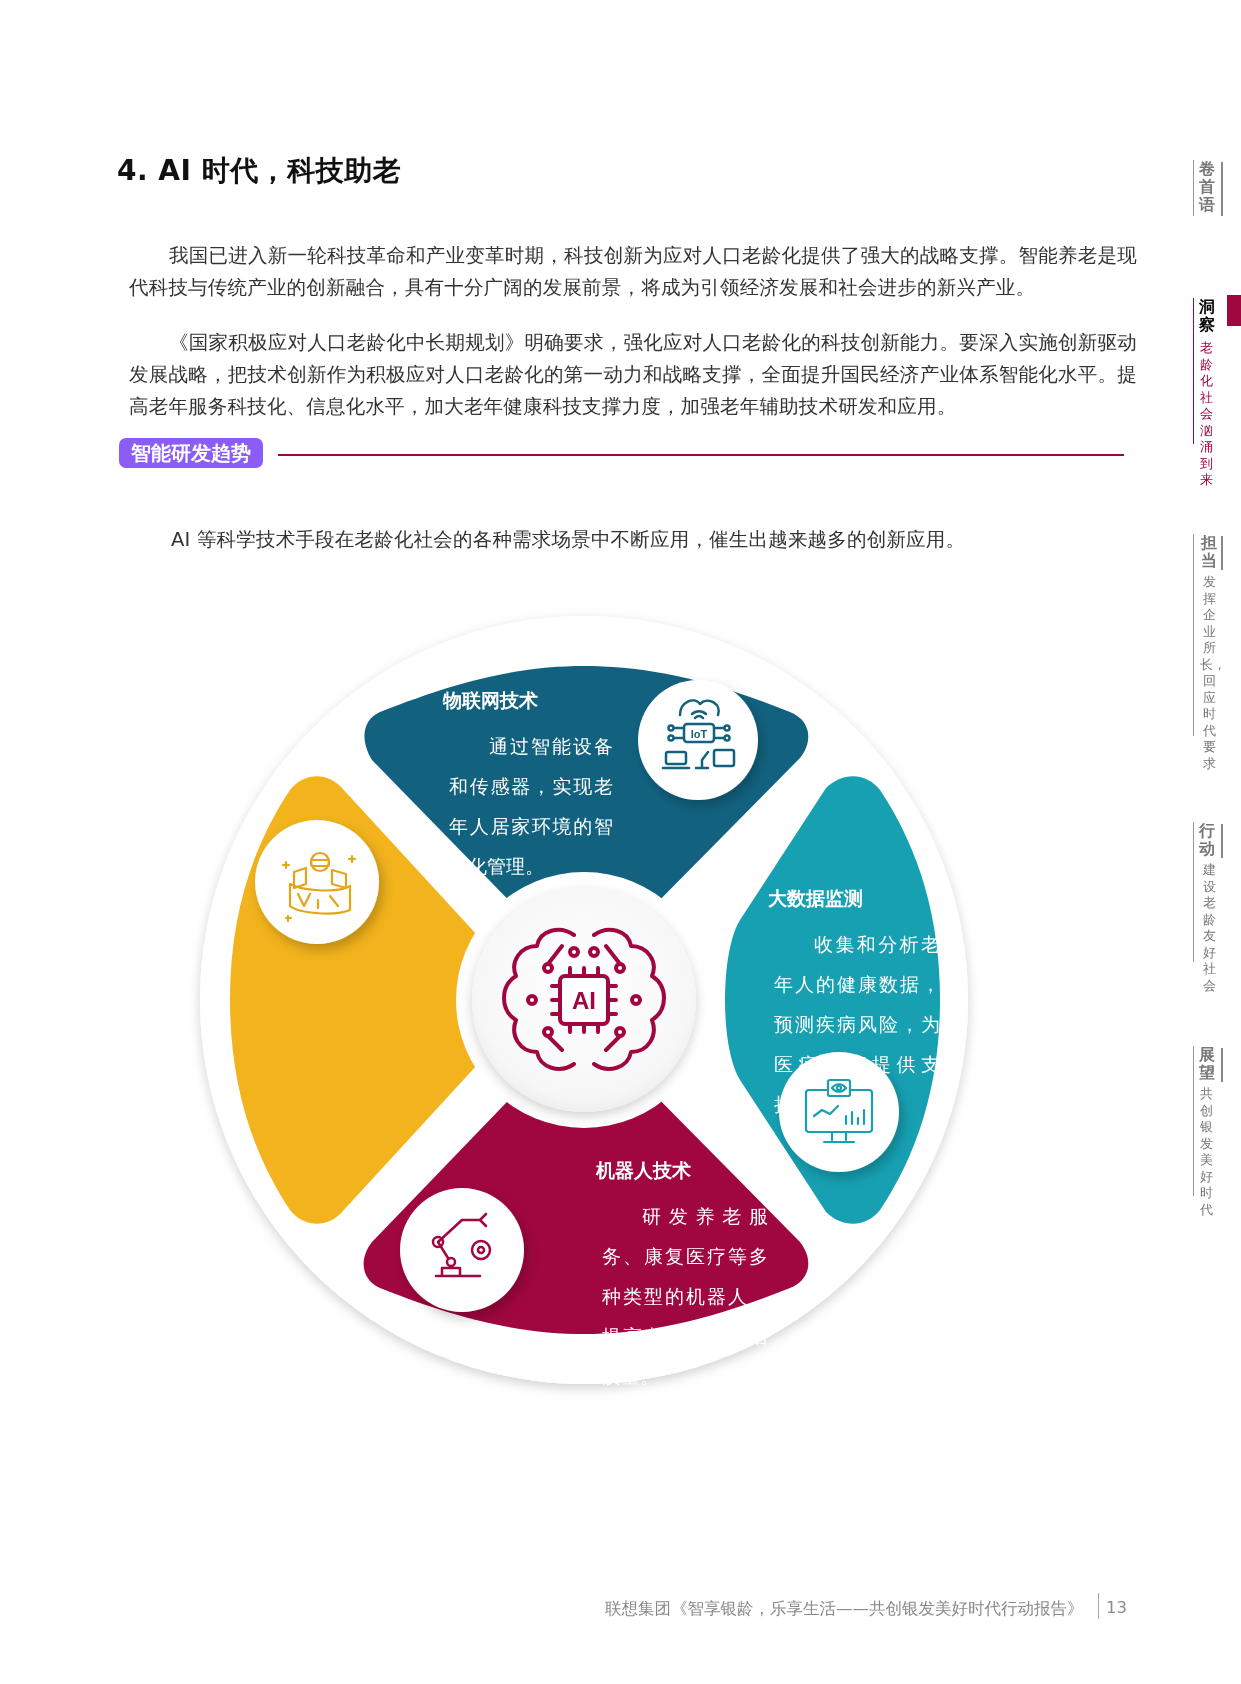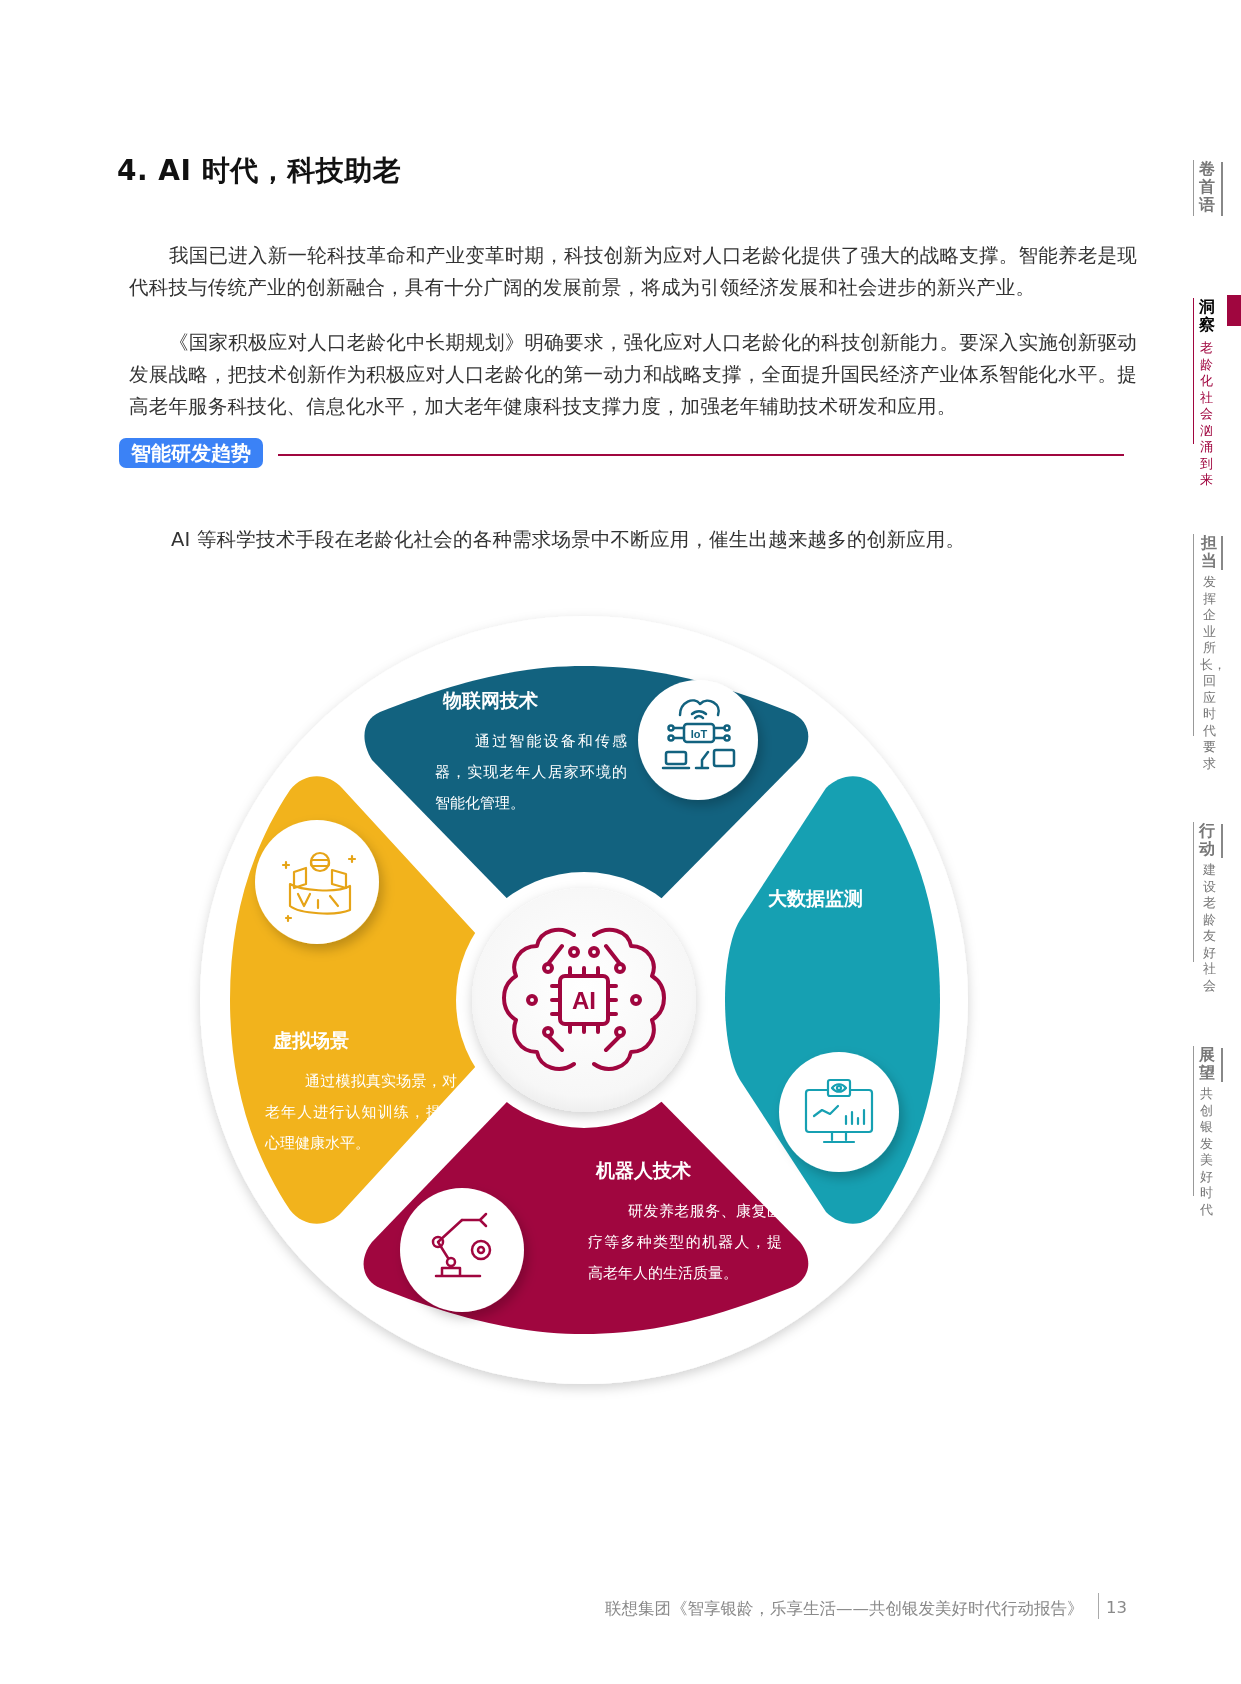--- a/index.html
+++ b/index.html
@@ -2,38 +2,38 @@
 <html><head>
 <meta charset="utf-8">
 <style>
   html,body{margin:0;padding:0;background:#ffffff;}
   body{width:1241px;height:1684px;position:relative;overflow:hidden;font-family:"DejaVu Sans","Liberation Sans",sans-serif;color:#2b2b2b;}
   .title{position:absolute;left:117px;top:152px;font-size:28px;font-weight:bold;color:#111;letter-spacing:0.5px;margin:0;}
   .para{position:absolute;left:117px;width:1008px;font-size:19.5px;line-height:32px;color:#333;margin:12px;text-indent:40px;text-align:justify;letter-spacing:0.2px;}
   .p1{top:228px;}
   .p2{top:315px;}
   .p3{top:512px;text-indent:42px;}
-  .section-tag{position:absolute;left:119px;top:438px;height:30px;padding:0 12px;background:#3b82f6;color:#fff;font-size:20px;font-weight:bold;line-height:30px;border-radius:7px;}
+  .section-tag{position:absolute;left:119px;top:438px;height:30px;padding:0 12px;background:#8b5cf6;color:#fff;font-size:20px;font-weight:bold;line-height:30px;border-radius:7px;}
   .section-rule{position:absolute;left:278px;top:454px;width:846px;height:2px;background:#a0063f;}
   
   .side{position:absolute;left:1193px;width:32px;}
   .side .bar{position:absolute;left:0;top:0;width:1px;background:#999;}
   .side .head{position:absolute;left:6px;top:0;width:18px;font-size:16px;font-weight:bold;line-height:18px;color:#777;}
   .side .head-bar{position:absolute;left:28px;top:2px;width:2px;background:#888;}
   .side .sub{position:absolute;left:7px;width:16px;font-size:13px;line-height:16.5px;color:#777;}
   .side.active .head{color:#000000;}
   .side.active .sub{color:#a0063f;}
   .side.active .bar{background:#a0063f;}
   .active-block{position:absolute;left:1227px;top:295px;width:14px;height:31px;background:#a0063f;}
   
   .diagram{position:absolute;left:0;top:0;width:1241px;height:1684px;pointer-events:none;}
   .diagram svg{position:absolute;left:0;top:0;}
   .seg-text{position:absolute;color:#fff;pointer-events:auto;}
   .seg-title{font-size:19px;font-weight:bold;line-height:24px;margin:0 0 14px 8px;}
-  .seg-body{font-size:15px;line-height:31px;margin:0;text-indent:40px;text-align:justify;}
+  .seg-body{font-size:19px;line-height:40px;margin:14px;text-indent:40px;text-align:justify;}
   .footer{position:absolute;left:605px;top:1598px;font-size:16.5px;color:#8a8a8a;white-space:nowrap;}
   .footer-sep{position:absolute;left:1098px;top:1593px;width:1px;height:26px;background:#aaa;}
   .page-num{position:absolute;left:1106px;top:1598px;font-size:16.5px;color:#8a8a8a;}
 </style>
 </head>
 <body>
 
 <h1 class="title">4. AI 时代，科技助老</h1>
 <p class="para p1">我国已进入新一轮科技革命和产业变革时期，科技创新为应对人口老龄化提供了强大的战略支撑。智能养老是现代科技与传统产业的创新融合，具有十分广阔的发展前景，将成为引领经济发展和社会进步的新兴产业。</p>
 <p class="para p2">《国家积极应对人口老龄化中长期规划》明确要求，强化应对人口老龄化的科技创新能力。要深入实施创新驱动发展战略，把技术创新作为积极应对人口老龄化的第一动力和战略支撑，全面提升国民经济产业体系智能化水平。提高老年服务科技化、信息化水平，加大老年健康科技支撑力度，加强老年辅助技术研发和应用。</p>
@@ -173,26 +173,23 @@
       <circle cx="481" cy="1250" r="3"></circle>
     </g>
   </svg>
 
   <div class="seg-text" style="left:435px;top:688px;width:192px;">
     <p class="seg-title">物联网技术</p>
     <p class="seg-body">通过智能设备和传感器，实现老年人居家环境的智能化管理。</p>
   </div>
   <div class="seg-text" style="left:760px;top:886px;width:194px;">
     <p class="seg-title">大数据监测</p>
+    <p class="seg-body">收集和分析老年人的健康数据，预测疾病风险，为医疗决策提供支持。</p>
   </div>
   <div class="seg-text" style="left:588px;top:1158px;width:194px;">
     <p class="seg-title">机器人技术</p>
     <p class="seg-body">研发养老服务、康复医疗等多种类型的机器人，提高老年人的生活质量。</p>
-  </div>
-  <div class="seg-text" style="left:265px;top:1028px;width:192px;">
-    <p class="seg-title">虚拟场景</p>
-    <p class="seg-body">通过模拟真实场景，对老年人进行认知训练，提高心理健康水平。</p>
   </div>
 </div>
 
 <div class="footer">联想集团《智享银龄，乐享生活——共创银发美好时代行动报告》</div>
 <div class="footer-sep"></div>
 <div class="page-num">13</div>
 
 </body></html>

